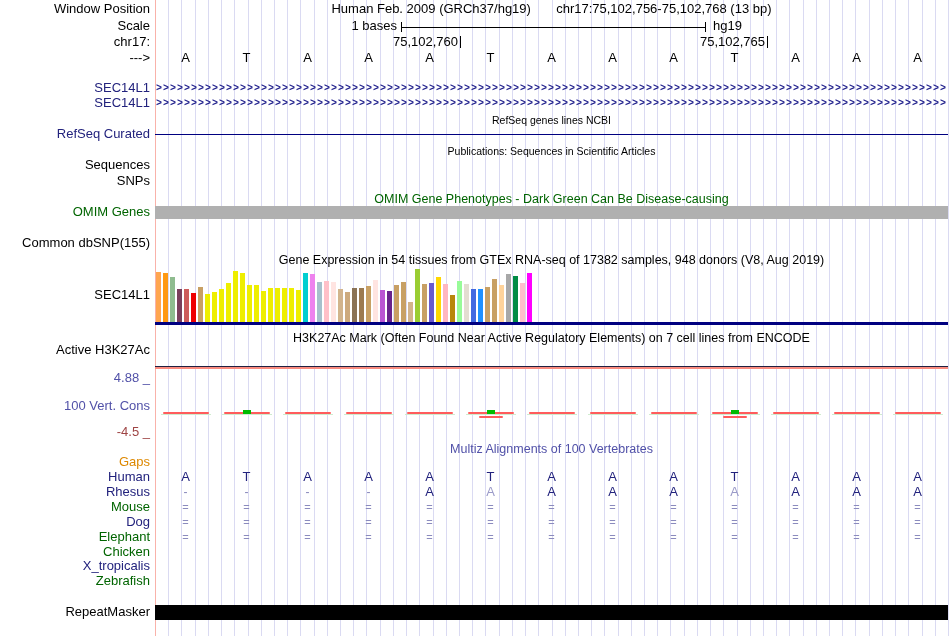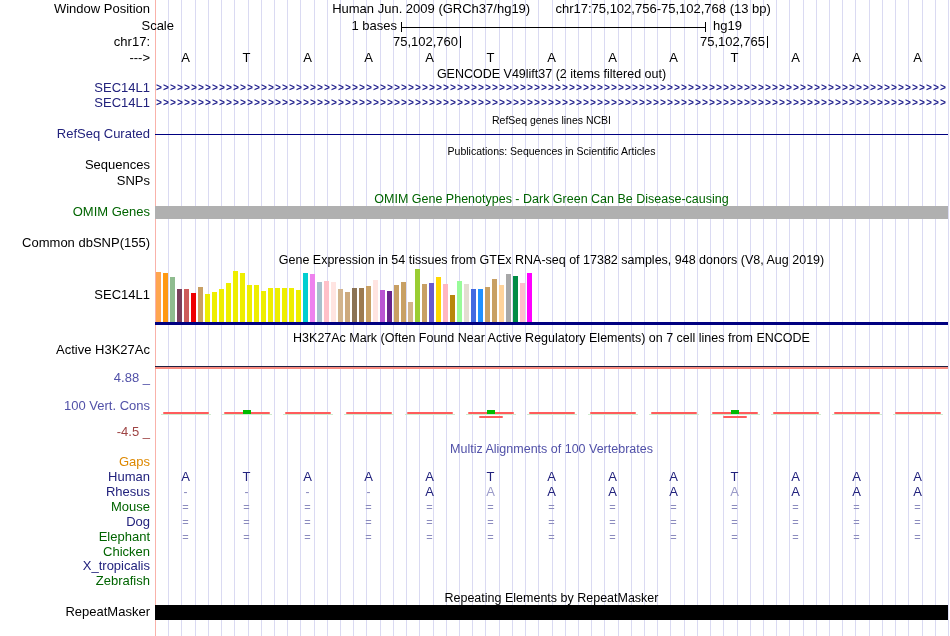--- a/index.html
+++ b/index.html
@@ -88,26 +88,26 @@
       <div class="gridline" style="left: 895.13px;"></div>
       <div class="gridline" style="left: 908.35px;"></div>
       <div class="gridline" style="left: 921.57px;"></div>
       <div class="gridline" style="left: 934.78px;"></div>
       <div class="gridline" style="left: 948px;"></div>
     </div>
   <div class="abs" style="left:155px;top:0;bottom:0;width:1px;background:#f9b2aa;"></div>
 
   <div class="lbl" style="top:2px;">Window Position</div>
   <div class="ctr" style="top:2px;font-size:13px;line-height:14px;">
-    <span>Human Jun. 2009 (GRCh37/hg19)</span>
+    <span>Human Feb. 2009 (GRCh37/hg19)</span>
     <span style="display:inline-block;width:18px;"></span>
     <span>chr17:75,102,756-75,102,768 (13 bp)</span>
   </div>
 
-  <div class="lbl" style="top:19px;padding-left:24px;">Scale</div>
+  <div class="lbl" style="top:19px;">Scale</div>
   <div class="abs" style="left:155px;top:19px;width:242px;text-align:right;font-size:13px;line-height:14px;">1 bases</div>
   <div class="abs" style="left:401px;top:27px;width:305px;height:1px;background:#000;"></div>
   <div class="tick" style="left:401px;top:22px;height:10px;"></div>
   <div class="tick" style="left:705px;top:22px;height:10px;"></div>
   <div class="abs" style="left:713px;top:19px;font-size:13px;line-height:14px;">hg19</div>
 
   <div class="lbl" style="top:35px;">chr17:</div>
   <div class="abs" style="left:258px;top:35px;width:200px;text-align:right;font-size:13px;line-height:14px;">75,102,760</div>
   <div class="tick" style="left:460px;top:36px;height:12px;"></div>
   <div class="abs" style="left:565px;top:35px;width:200px;text-align:right;font-size:13px;line-height:14px;">75,102,765</div>
@@ -123,21 +123,20 @@
       <div class="baseletter" style="left: 460px; top: 0px;">T</div>
       <div class="baseletter" style="left: 521px; top: 0px;">A</div>
       <div class="baseletter" style="left: 582px; top: 0px;">A</div>
       <div class="baseletter" style="left: 643px; top: 0px;">A</div>
       <div class="baseletter" style="left: 704px; top: 0px;">T</div>
       <div class="baseletter" style="left: 765px; top: 0px;">A</div>
       <div class="baseletter" style="left: 826px; top: 0px;">A</div>
       <div class="baseletter" style="left: 887px; top: 0px;">A</div>
     </div>
 
-  <div class="ctr t-big" style="top:67px;">GENCODE V49lift37 (2 items filtered out)</div>
   <div class="lbl navy" style="top:81px;">SEC14L1</div>
   <div id="chev1" class="chevrons" style="top:82px;">&gt;&gt;&gt;&gt;&gt;&gt;&gt;&gt;&gt;&gt;&gt;&gt;&gt;&gt;&gt;&gt;&gt;&gt;&gt;&gt;&gt;&gt;&gt;&gt;&gt;&gt;&gt;&gt;&gt;&gt;&gt;&gt;&gt;&gt;&gt;&gt;&gt;&gt;&gt;&gt;&gt;&gt;&gt;&gt;&gt;&gt;&gt;&gt;&gt;&gt;&gt;&gt;&gt;&gt;&gt;&gt;&gt;&gt;&gt;&gt;&gt;&gt;&gt;&gt;&gt;&gt;&gt;&gt;&gt;&gt;&gt;&gt;&gt;&gt;&gt;&gt;&gt;&gt;&gt;&gt;&gt;&gt;&gt;&gt;&gt;&gt;&gt;&gt;&gt;&gt;&gt;&gt;&gt;&gt;&gt;&gt;&gt;&gt;&gt;&gt;&gt;&gt;&gt;&gt;&gt;&gt;&gt;&gt;&gt;&gt;&gt;&gt;&gt;&gt;&gt;&gt;&gt;&gt;&gt;&gt;&gt;&gt;&gt;&gt;&gt;&gt;&gt;&gt;&gt;&gt;</div>
   <div class="lbl navy" style="top:96px;">SEC14L1</div>
   <div id="chev2" class="chevrons" style="top:97px;">&gt;&gt;&gt;&gt;&gt;&gt;&gt;&gt;&gt;&gt;&gt;&gt;&gt;&gt;&gt;&gt;&gt;&gt;&gt;&gt;&gt;&gt;&gt;&gt;&gt;&gt;&gt;&gt;&gt;&gt;&gt;&gt;&gt;&gt;&gt;&gt;&gt;&gt;&gt;&gt;&gt;&gt;&gt;&gt;&gt;&gt;&gt;&gt;&gt;&gt;&gt;&gt;&gt;&gt;&gt;&gt;&gt;&gt;&gt;&gt;&gt;&gt;&gt;&gt;&gt;&gt;&gt;&gt;&gt;&gt;&gt;&gt;&gt;&gt;&gt;&gt;&gt;&gt;&gt;&gt;&gt;&gt;&gt;&gt;&gt;&gt;&gt;&gt;&gt;&gt;&gt;&gt;&gt;&gt;&gt;&gt;&gt;&gt;&gt;&gt;&gt;&gt;&gt;&gt;&gt;&gt;&gt;&gt;&gt;&gt;&gt;&gt;&gt;&gt;&gt;&gt;&gt;&gt;&gt;&gt;&gt;&gt;&gt;&gt;&gt;&gt;&gt;&gt;&gt;&gt;</div>
 
   <div class="ctr t-small" style="top:114px;">RefSeq genes lines NCBI</div>
   <div class="lbl navy" style="top:127px;text-align:right;">RefSeq Curated</div>
   <div class="hline" style="top:134px;height:1px;background:#000080;"></div>
 
   <div class="ctr t-small" style="top:145px;">Publications: Sequences in Scientific Articles</div>
@@ -323,17 +322,16 @@
       <div class="mzcell" style="left: 643px; top: 530px; font-size: 11px; line-height: 14px; color: rgb(139, 139, 190);">=</div>
       <div class="mzcell" style="left: 704px; top: 530px; font-size: 11px; line-height: 14px; color: rgb(139, 139, 190);">=</div>
       <div class="mzcell" style="left: 765px; top: 530px; font-size: 11px; line-height: 14px; color: rgb(139, 139, 190);">=</div>
       <div class="mzcell" style="left: 826px; top: 530px; font-size: 11px; line-height: 14px; color: rgb(139, 139, 190);">=</div>
       <div class="mzcell" style="left: 887px; top: 530px; font-size: 11px; line-height: 14px; color: rgb(139, 139, 190);">=</div>
       <div class="lbl" style="top: 545px; color: rgb(0, 100, 0);">Chicken</div>
       <div class="lbl" style="top: 559px; color: rgb(34, 34, 125);">X_tropicalis</div>
       <div class="lbl" style="top: 574px; color: rgb(0, 100, 0);">Zebrafish</div>
     </div>
 
-  <div class="ctr t-big" style="top:591px;">Repeating Elements by RepeatMasker</div>
   <div class="lbl" style="top:605px;">RepeatMasker</div>
   <div class="hline" style="top:605px;height:15px;background:#000;"></div>
 
 </div>
 
 </body></html>

